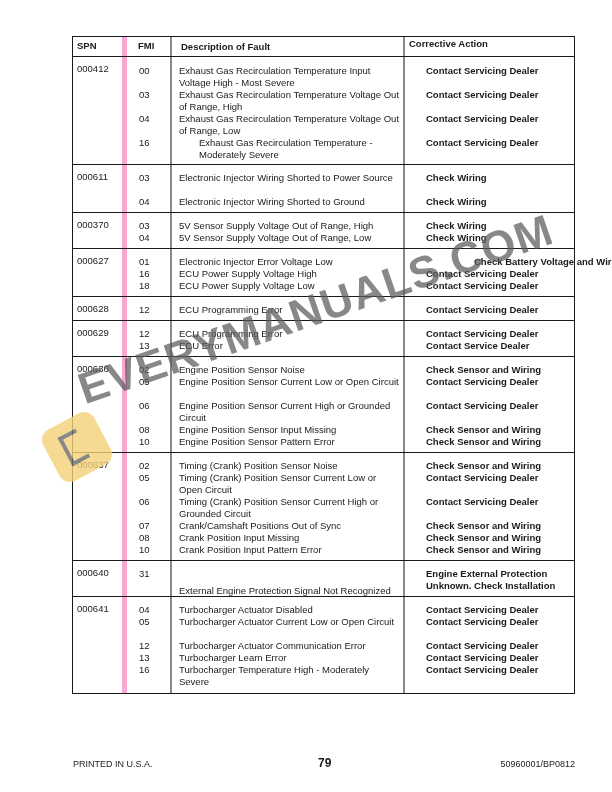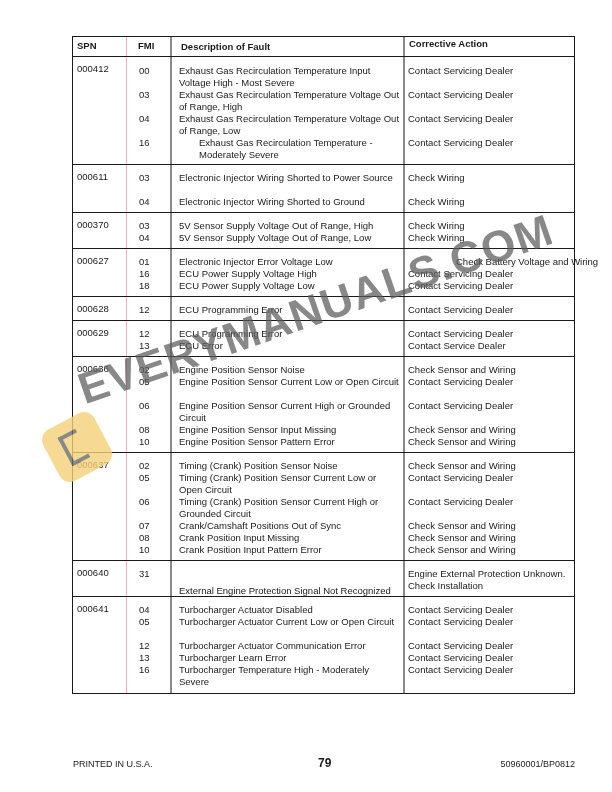--- a/index.html
+++ b/index.html
@@ -2,34 +2,34 @@
 <html><head>
   <meta charset="utf-8">
   <style>
     html, body { margin: 0; padding: 0; background: #ffffff; }
     body { width: 612px; height: 792px; position: relative; overflow: hidden;
            font-family: "Liberation Sans", sans-serif; color: #1a1a1a; }
     .table { position: absolute; left: 72px; top: 36px; width: 503px; border: 1px solid #1a1a1a; box-sizing: border-box; }
     .row { position: relative; border-top: 1px solid #1a1a1a; box-sizing: border-box; }
     .row.header { border-top: none; height: 19px; }
     .col { position: absolute; top: 0; bottom: 0; box-sizing: border-box; }
-    .c-spn { left: 0; width: 54px; border-right: 1px solid #f9a8d4; }
+    .c-spn { left: 0; width: 54px; border-right: 5px solid #f9a8d4; }
     .c-fmi { left: 54px; width: 45px; border-right: 2px solid #8a8a8a; }
     .c-desc { left: 99px; width: 233px; border-right: 2px solid #8a8a8a; }
     .c-act { left: 332px; right: 0; }
     .hdr { font-size: 9.5px; font-weight: bold; position: absolute; top: 3px; }
     .c-spn .hdr { left: 4px; }
     .c-fmi .hdr { left: 11px; }
     .c-desc .hdr { left: 9px; top: 4px; }
     .c-act .hdr { left: 4px; top: 1px; }
     .cell-text { position: absolute; font-size: 9.5px; line-height: 12px; white-space: nowrap; }
     .spn-val { left: 4px; top: 6px; }
     .fmi-val { left: 12px; }
     .desc-val { left: 7px; white-space: normal; width: 222px; }
-    .act-val { left: 3px; white-space: normal; width: 165px; }
+    .act-val { left: 21px; white-space: normal; width: 165px; font-weight: bold; }
     .footer { position: absolute; top: 759px; font-size: 9px; }
     .f-left { left: 73px; }
     .f-center { left: 318px; font-size: 12px; font-weight: bold; top: 756px; }
     .f-right { right: 37px; }
     .watermark { position: absolute; left: 40px; top: 300px; width: 540px; height: 200px; pointer-events: none; }
     .wm-logo { position: absolute; left: 8px; top: 118px; width: 58px; height: 58px; border-radius: 12px;
                background: #f4d27a; opacity: 0.8; transform: rotate(-28deg); }
     .wm-logo::after { content: ""; position: absolute; left: 16px; top: 12px; width: 20px; height: 32px;
                border: 4px solid #6b6b6b; border-right: none; box-sizing: border-box; }
     .wm-text { position: absolute; left: 48px; top: 64px; font-size: 44px; font-weight: bold; letter-spacing: 1px;

